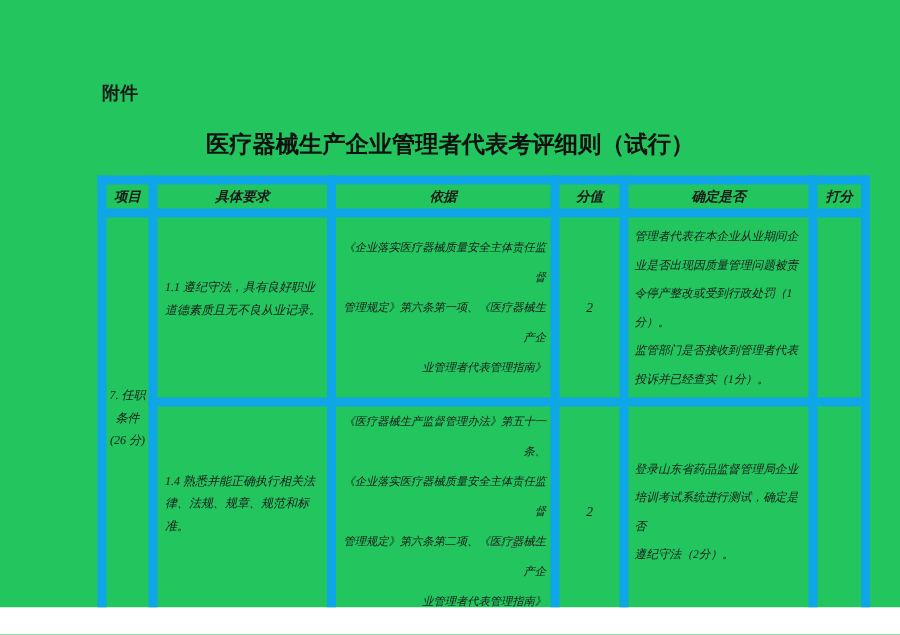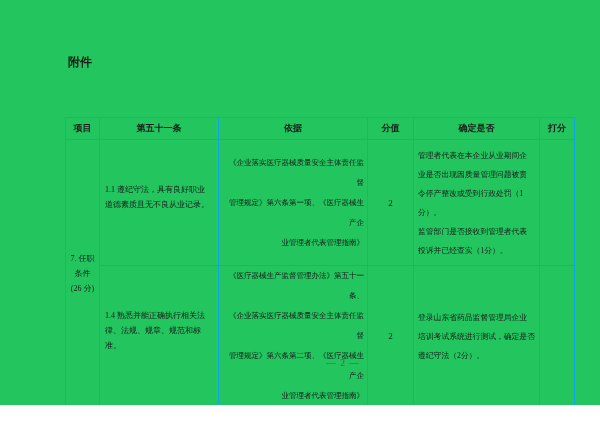--- a/index.html
+++ b/index.html
@@ -39,23 +39,24 @@
   table.eval-table {
     position: absolute;
     left: 65px;
     top: 117px;
     width: 509px;
     border-collapse: collapse;
     table-layout: fixed;
     border: 1.2px solid #1a1a1a;
   }
   .eval-table th, .eval-table td {
-    border: 1px solid #0ea5e9;
+    border: 6px solid #0ea5e9;
     vertical-align: middle;
     overflow: hidden;
+    font-style: italic;
   }
   .eval-table thead tr { height: 22px; }
   .eval-table tr.row-1 { height: 126px; }
   .eval-table tr.row-2 { height: 79px; }
   .eval-table th {
     font-family: "Liberation Sans", "DejaVu Sans", sans-serif;
     font-weight: bold;
     font-size: 9px;
     text-align: center;
     color: #1a1a1a;
@@ -104,34 +105,35 @@
     white-space: nowrap;
   }
 </style>
 </head>
 <body>
 
 <div class="page">
 
   <div class="attachment-label">附件</div>
 
+  <div class="doc-title">医疗器械生产企业管理者代表考评细则（试行）</div>
 
   <table class="eval-table">
     <colgroup>
       <col style="width:34px">
       <col style="width:119px">
       <col style="width:149px">
       <col style="width:46px">
       <col style="width:126px">
       <col style="width:35px">
     </colgroup>
     <thead>
       <tr>
         <th>项目</th>
-        <th>第五十一条</th>
+        <th>具体要求</th>
         <th>依据</th>
         <th>分值</th>
         <th>确定是否</th>
         <th>打分</th>
       </tr>
     </thead>
     <tbody>
       <tr class="row-1">
         <td class="cell-category" rowspan="2">7. 任职
 条件

